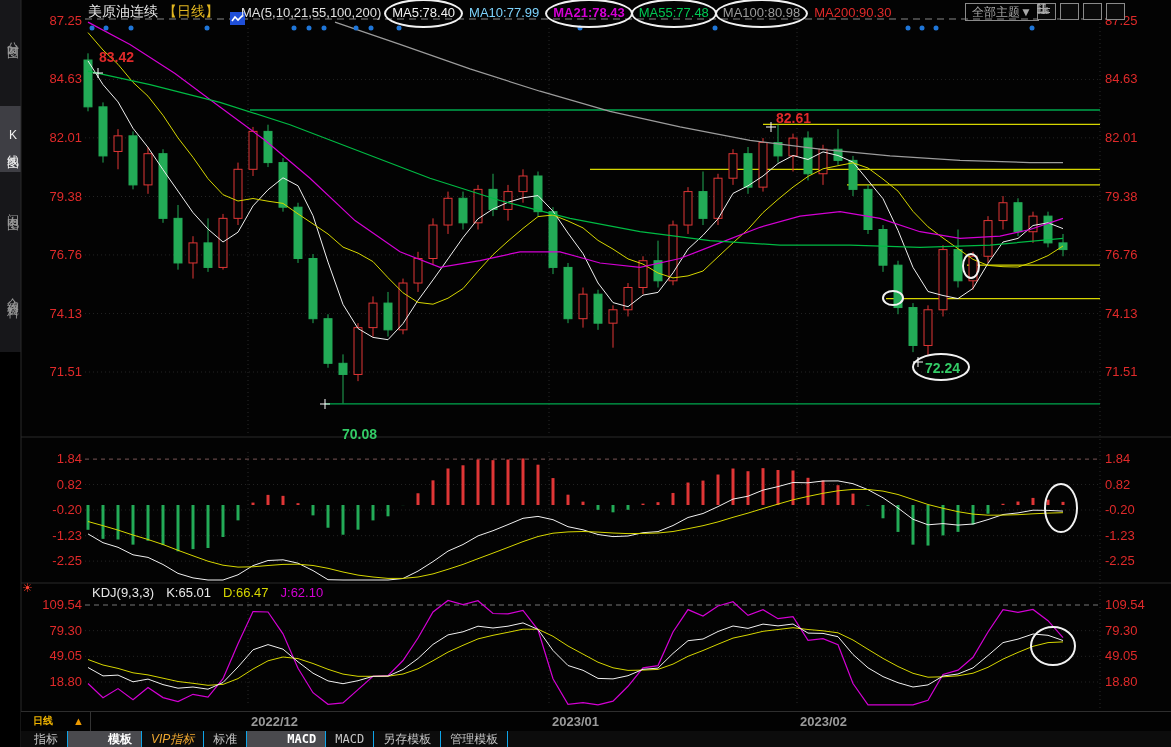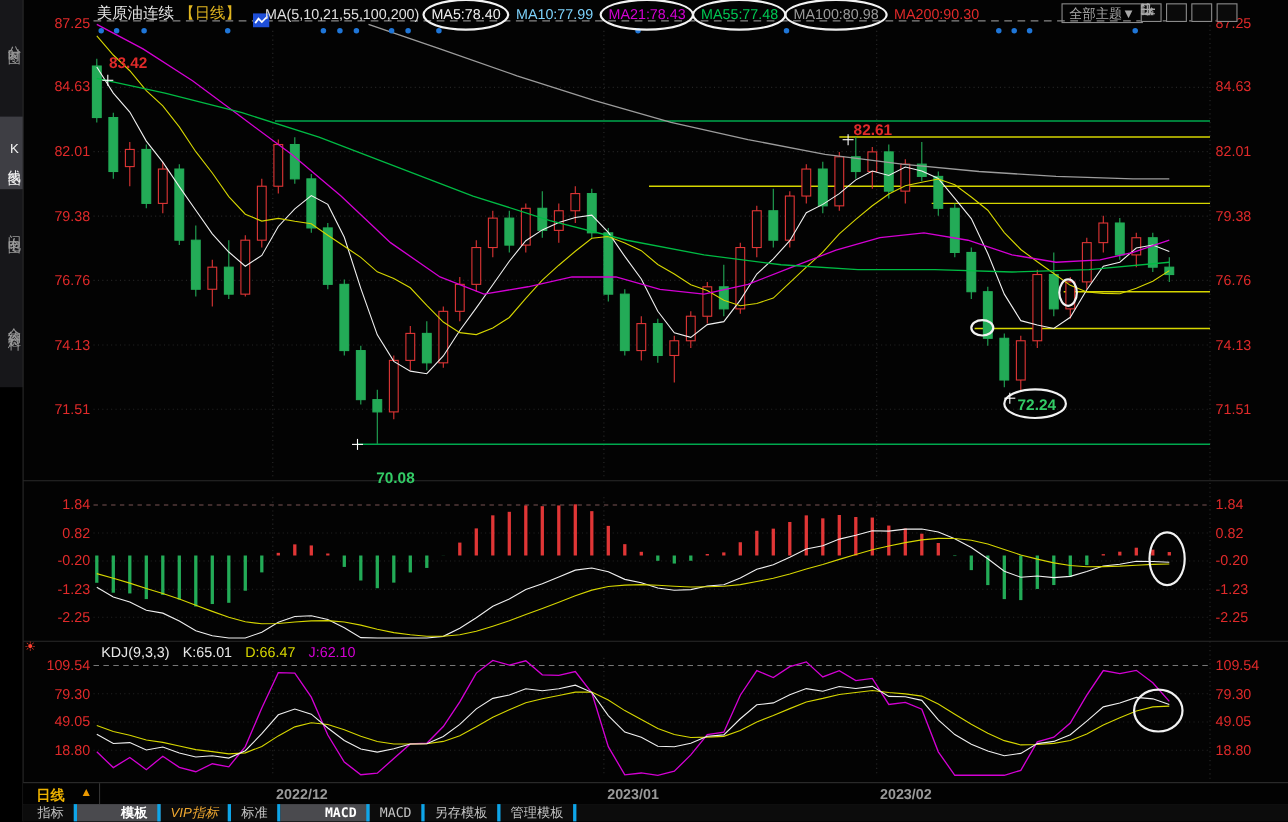--- a/index.html
+++ b/index.html
@@ -23,29 +23,29 @@
   .wicon{width:17px;height:15px;border:1px solid #8a8a8a;background:#0a0a0a;display:flex;
        align-items:center;justify-content:center;cursor:pointer;}
   
   .phdr{position:absolute;display:flex;gap:12px;font-size:13px;white-space:nowrap;z-index:25;}
   
   .axlbl{position:absolute;font-size:13px;color:#e02a2a;z-index:20;}
   .anno{position:absolute;font-size:14px;font-weight:bold;z-index:26;}
   
   #datebar{position:absolute;left:21px;right:0;top:711px;height:19px;background:#020202;
        border-top:1px solid #2e2e2e;border-bottom:1px solid #2e2e2e;z-index:30;}
-  #periodlbl{position:absolute;left:12px;top:2px;font-size:13px;font-weight:bold;color:#edb200;}
+  #periodlbl{position:absolute;left:12px;top:2px;font-size:10px;font-weight:bold;color:#edb200;}
   #periodarrow{position:absolute;left:52px;top:3px;font-size:11px;color:#ed9a00;}
   #datebar .vline{position:absolute;left:69px;top:0;width:1px;height:19px;background:#333;}
   .datelbl{position:absolute;top:2px;font-size:13px;font-weight:bold;color:#9a9a9a;}
   
   #tabbar{position:absolute;left:21px;right:0;top:731px;height:16px;background:#0c0c0c;
        display:flex;align-items:center;font-size:12px;z-index:30;padding-left:4px;}
   .btab{padding:0 9px;height:16px;line-height:16px;color:#c4c4c4;cursor:pointer;
-       border-right:3px solid #0ea5e9;}
+       border-right:1px solid #0ea5e9;}
   .btab.active{background:#4a4a4e;color:#fff;font-weight:bold;padding-left:40px;}
   .btab.vip{color:#f0a830;font-style:italic;}
   .btab.mono{font-family:"DejaVu Sans Mono",monospace;}
   #sunicon{position:absolute;left:22px;top:581px;font-size:12px;color:#ff4030;z-index:25;}
   svg{position:absolute;left:0;top:0;}
 </style>
 </head>
 <body>
 
 <div id="app">
@@ -340,21 +340,21 @@
     <span class="hitem">
       <svg width="15" height="13">
           <rect x="0" y="0" width="15" height="13" fill="#1f4fd8"></rect>
       <polyline points="2,9 5,5 8,8 13,3" stroke="#fff" stroke-width="1.6" fill="none"></polyline>
         </svg>
     </span>
     <span class="hitem" style="color:#e0e0e0;">MA(5,10,21,55,100,200)</span>
     <span id="mavals" style="display:flex;gap:14px;">
         <span class="hitem oval" style="color: rgb(240, 240, 240);">MA5:78.40</span>
         <span class="hitem" style="color: #7dd3fc;">MA10:77.99</span>
-        <span class="hitem oval" style="color: rgb(212, 0, 212);">MA21:78.43</span>
+        <span class="hitem oval" style="color: rgb(212, 0, 212); font-weight: bold;">MA21:78.43</span>
         <span class="hitem oval" style="color: rgb(0, 200, 83);">MA55:77.48</span>
         <span class="hitem oval" style="color: rgb(156, 156, 156);">MA100:80.98</span>
         <span class="hitem" style="color: rgb(224, 42, 42);">MA200:90.30</span>
       </span>
   </div>
 
   <div id="themebox">全部主题▼</div>
   <div id="winicons">
       <div class="wicon">
         <svg width="13" height="11">

